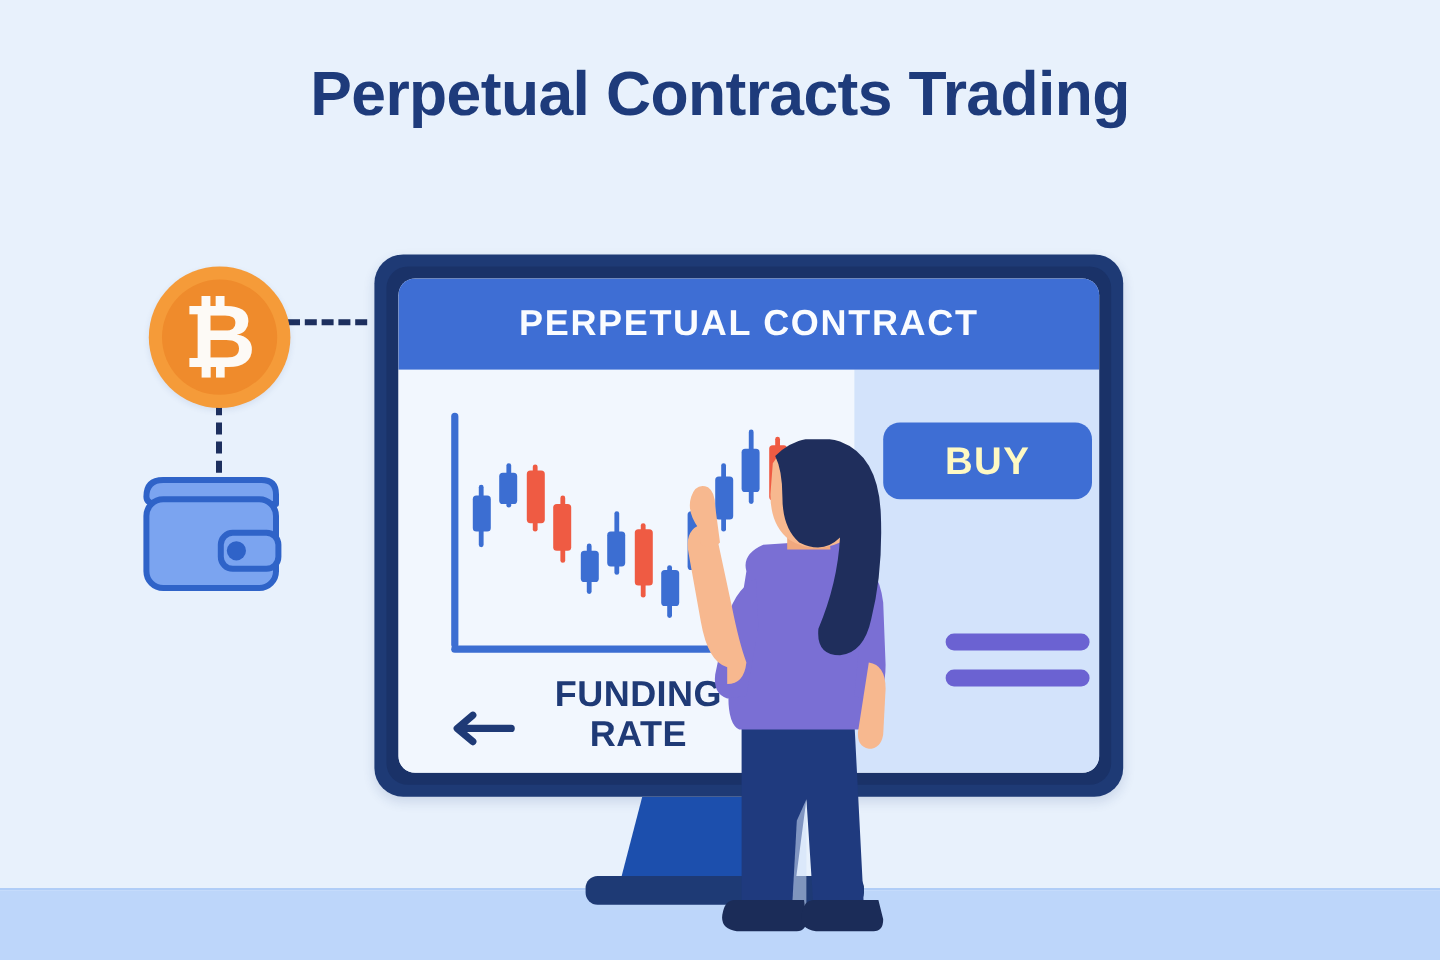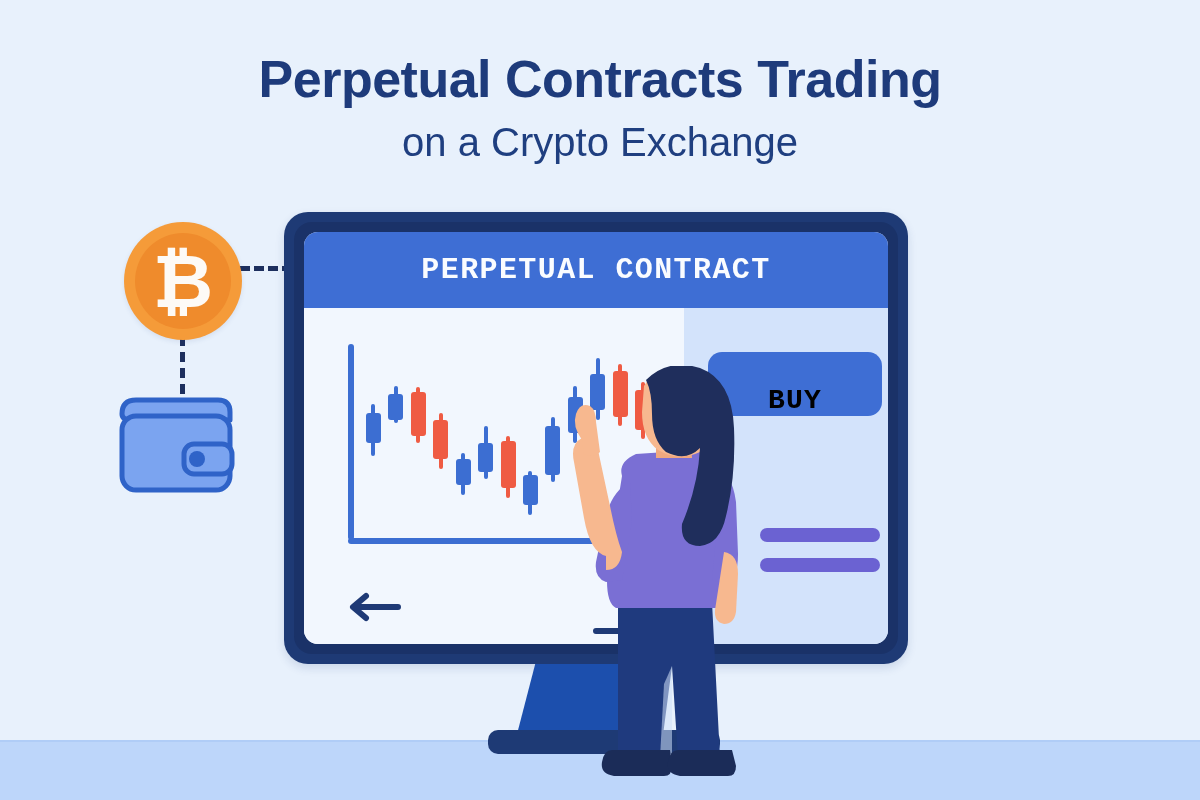--- a/index.html
+++ b/index.html
@@ -53,24 +53,23 @@
     position:absolute; left:240px; top:266px; width:66px; height:0;
     border-top:5px dashed #1d2f5e;
   }
   .dash-v {
     position:absolute; left:180px; top:336px; height:58px; width:0;
     border-left:5px dashed #1d2f5e;
   }
 
   
   .monitor {
-    position:absolute; left:284px; top:212px; width:624px; height:452px;
+    position:absolute; left:312px; top:212px; width:624px; height:452px;
     background:#1e3a75; border-radius:24px;
     box-shadow:0 4px 10px rgba(30,58,117,.14);
-    font-family:Liberation Mono, monospace;
   }
   .monitor-inner-shade{
     position:absolute; left:10px; top:10px; width:604px; height:432px;
     background:#1a3268; border-radius:18px;
   }
   .screen {
     position:absolute; left:20px; top:20px; width:584px; height:412px;
     border-radius:14px; overflow:hidden; background:#eff5fd;
   }
   .screen-header {
@@ -105,22 +104,22 @@
   .funding-text {
     color:#1f3a76; font-size:30px; font-weight:700; text-align:center;
     line-height:1.12; letter-spacing:0.4px;
   }
   .arrow-l { position:absolute; left:22px; top:42px; }
   .arrow-r { position:absolute; left:268px; top:66px; }
 
   
   .btn {
     position:absolute; border-radius:14px; background:#3e6ed4;
-    display:flex; align-items:flex-end; justify-content:center;
-    color:#000000; font-size:28px; font-weight:700; letter-spacing:1.2px;
+    display:flex; align-items:center; justify-content:center;
+    color:#fef9c3; font-size:32px; font-weight:700; letter-spacing:1.2px;
   }
   .btn-buy  { left:404px; top:120px; width:174px; height:64px; }
   .btn-sell { left:404px; top:200px; width:174px; height:64px; }
   .bar {
     position:absolute; left:456px; height:14px; width:120px;
     border-radius:7px; background:#6b62d2;
   }
   .bar1 { top:296px; }
   .bar2 { top:326px; }
   .stand-trap {
@@ -140,21 +139,20 @@
 <body>
 
 <div id="stage">
 
   <div class="bg-upper"></div>
   <div class="bg-floor-line"></div>
   <div class="bg-floor"></div>
 
   <div class="headline">
     <h1>Perpetual Contracts Trading</h1>
-    <h2>on a Crypto Exchange</h2>
   </div>
 
   <div class="dash-h"></div>
   <div class="dash-v"></div>
 
   <div class="coin">
     <div class="coin-outer"></div>
     <div class="coin-inner"></div>
     <div class="coin-glyph">₿</div>
   </div>
@@ -233,20 +231,24 @@
               <div class="c-body" style="bottom: 9.8px; height: 45.7333px;"></div>
             </div>
             <div class="candle c-down" style="left: 287.269px; width: 15px; bottom: 104.533px; height: 57.1667px;">
               <div class="c-wick" style="bottom: 0px; height: 100%;"></div>
               <div class="c-body" style="bottom: 9.8px; height: 39.2px;"></div>
             </div>
           </div>
       </div>
 
       <div class="funding">
+        <div class="funding-text">
+          <span>FUNDING</span><br>
+          <span>RATE</span>
+        </div>
         <svg class="arrow-l" width="56" height="30" viewBox="0 0 56 30">
           <path d="M52 15 L8 15 M20 4 L7 15 L20 26" stroke="#1f3a76" stroke-width="6" fill="none" stroke-linecap="round" stroke-linejoin="round"></path>
         </svg>
         <svg class="arrow-r" width="56" height="30" viewBox="0 0 56 30">
           <path d="M4 15 L48 15 M36 4 L49 15 L36 26" stroke="#1f3a76" stroke-width="6" fill="none" stroke-linecap="round" stroke-linejoin="round"></path>
         </svg>
       </div>
 
       <div class="btn btn-buy">
         <span>BUY</span>

